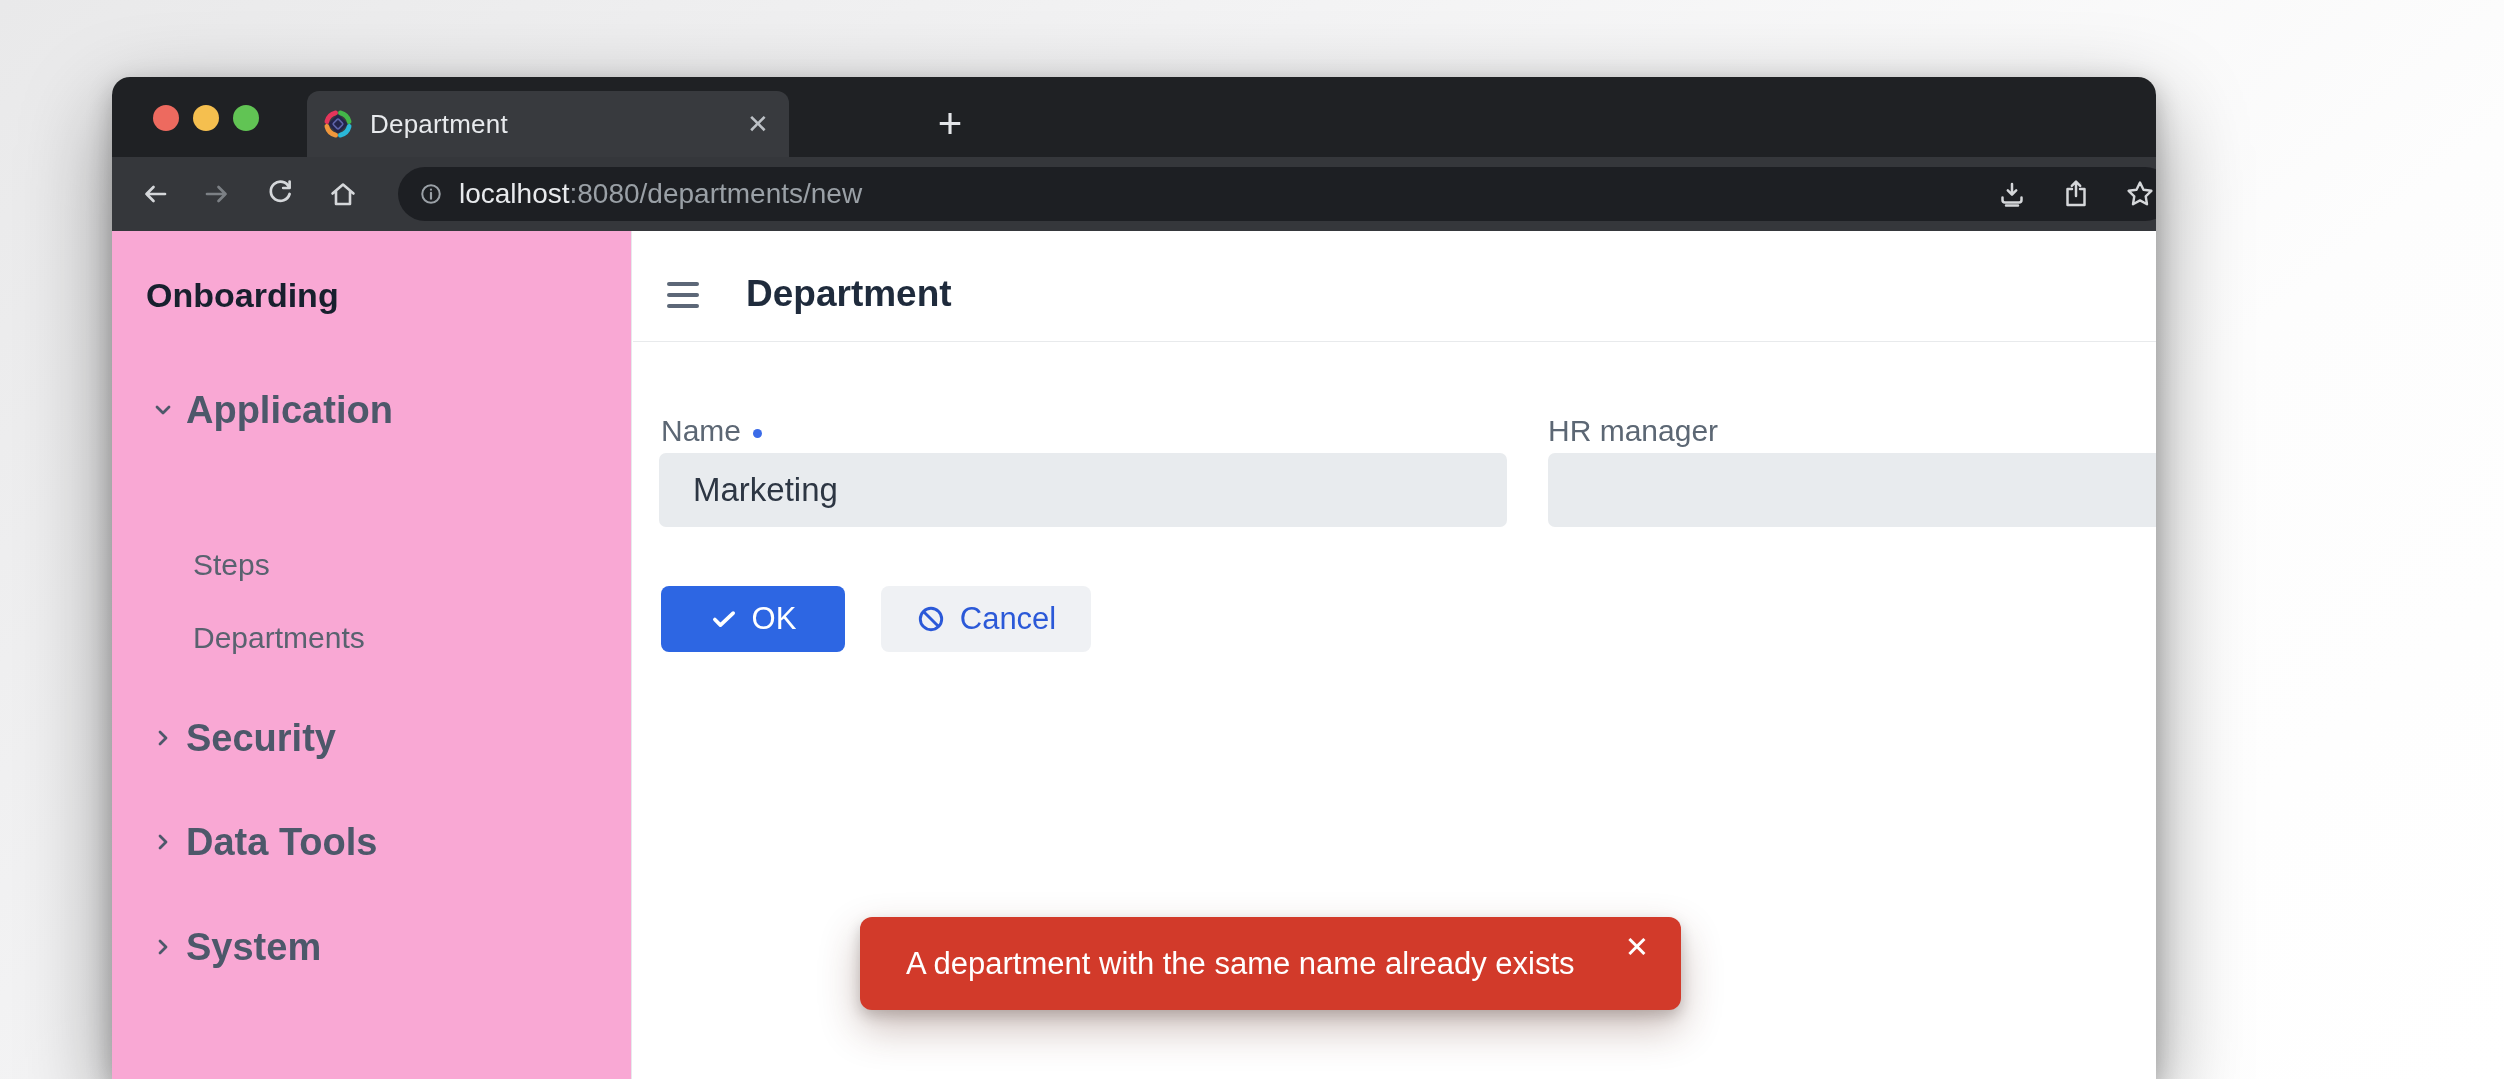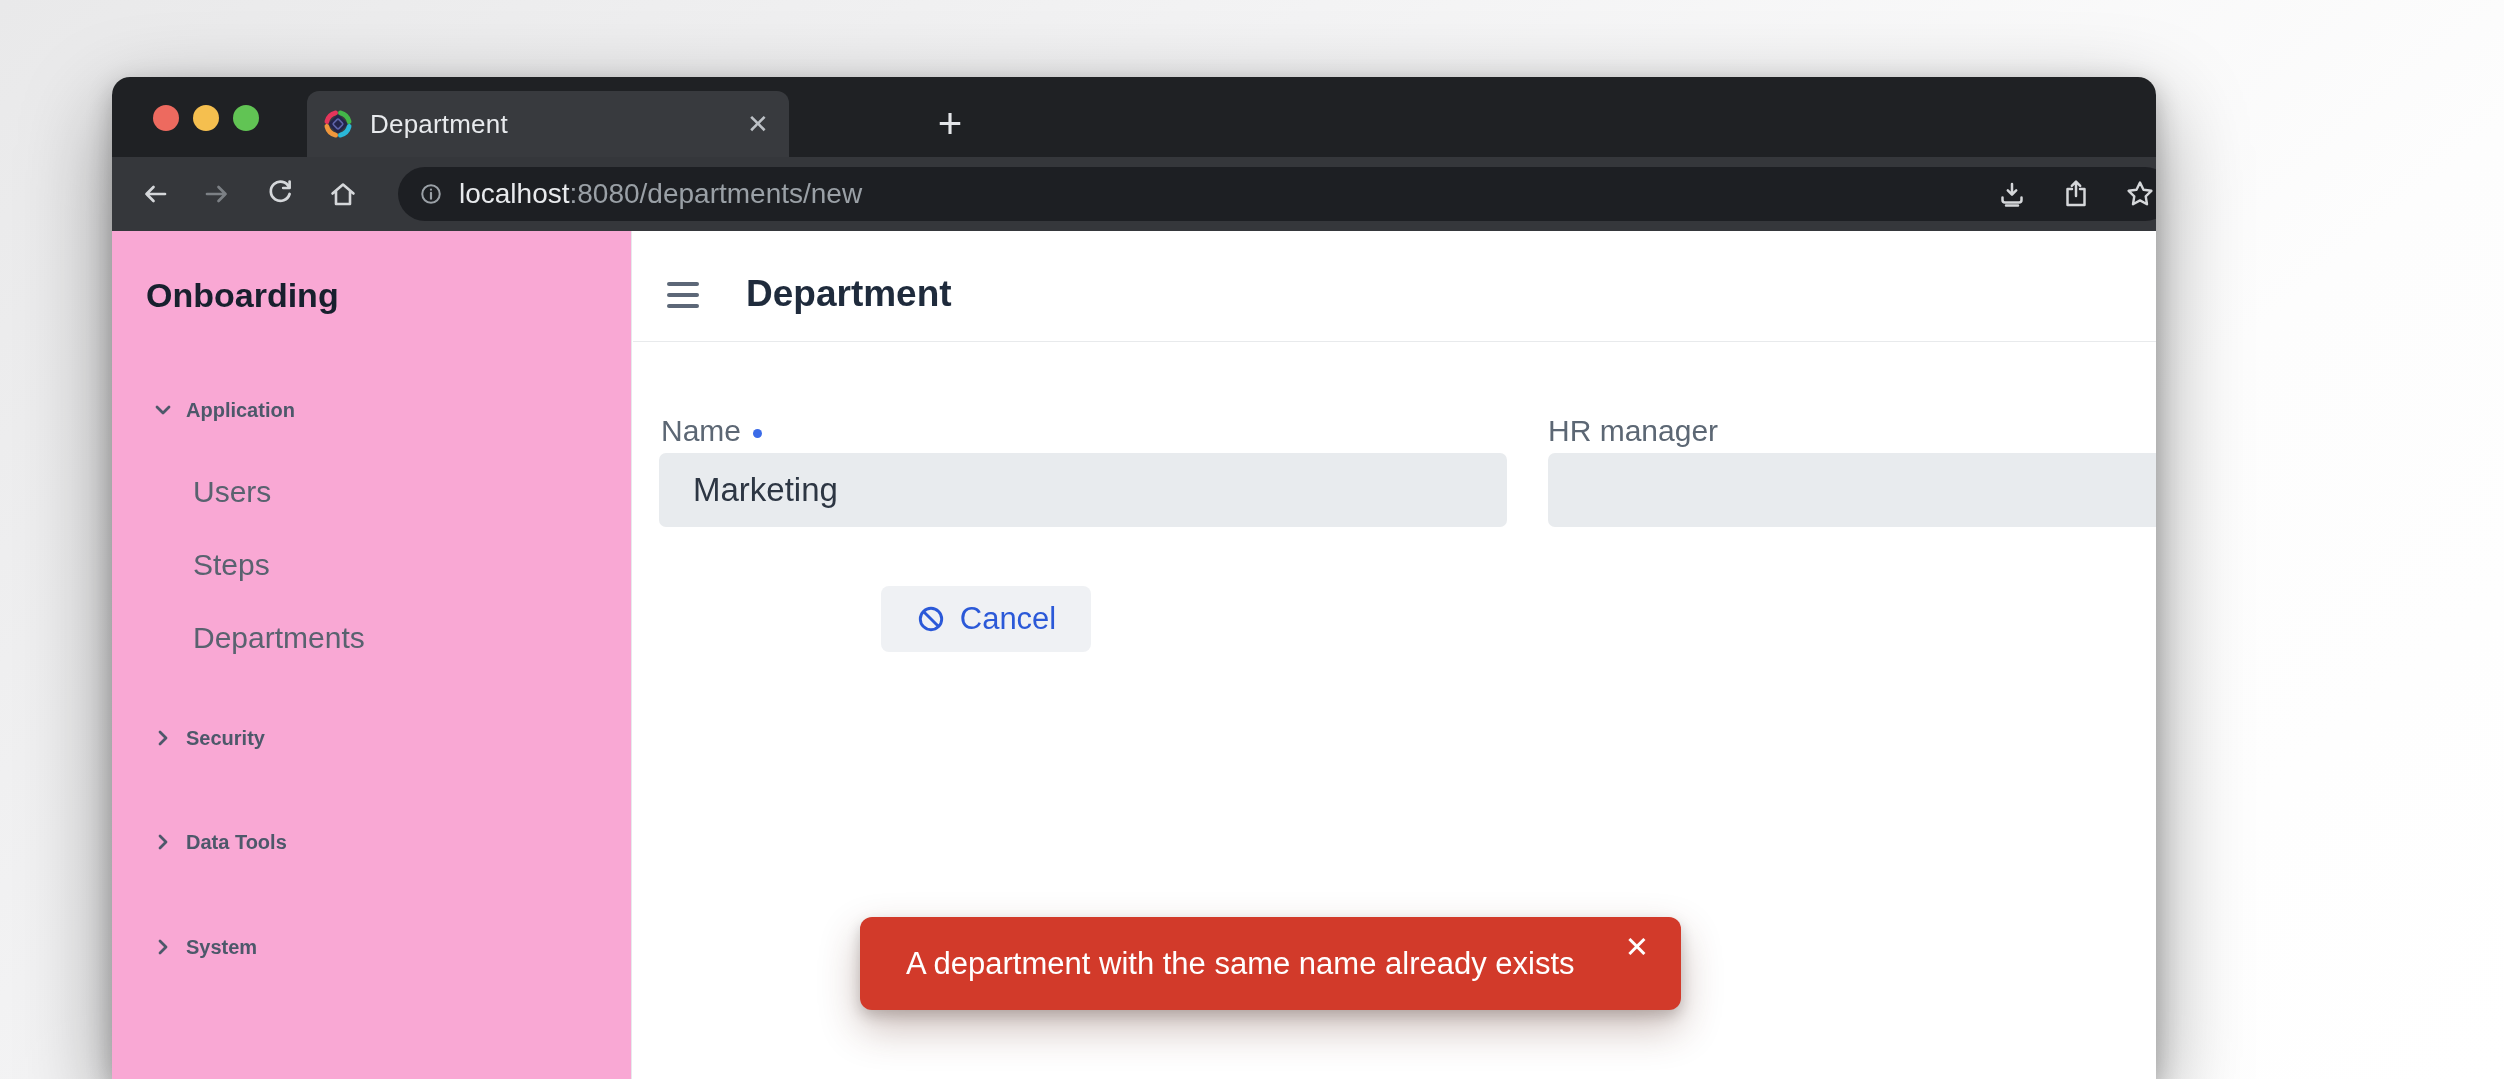--- a/index.html
+++ b/index.html
@@ -46,21 +46,21 @@
 
   
   .content { position:absolute; top:154px; left:0; right:0; bottom:0; background:#ffffff; }
 
   .sidebar { position:absolute; left:0; top:0; bottom:0; width:520px;
     background:#f9a8d4; border-right:1px solid #e7e9ec; }
   .side-title { position:absolute; left:34px; top:44px; height:40px; line-height:40px;
     font-size:34px; font-weight:600; color:#18202e; }
   .nav-row { position:absolute; left:0; right:0; height:40px; display:flex; align-items:center; cursor:pointer; }
   .nav-row .chev { width:26px; height:26px; margin-left:38px; flex:0 0 26px; }
-  .nav-label { margin-left:10px; font-size:20px; font-weight:700; color:#4d586a; }
+  .nav-label { margin-left:10px; font-size:38px; font-weight:700; color:#4d586a; }
   .nav-sub { margin-left:81px; font-size:30px; font-weight:400; color:#59626f; }
 
   .main { position:absolute; left:521px; top:0; right:0; bottom:0; background:#fff; }
   .hamburger { position:absolute; left:32px; top:47px; width:36px; height:34px; background:none;
     border:none; cursor:pointer; display:flex; flex-direction:column; justify-content:center; gap:7px; padding:2px;}
   .hamburger span { display:block; height:4px; border-radius:2px; background:#5c6777; }
   .page-title { position:absolute; left:113px; top:42px; font-size:37px; font-weight:600; color:#1f2b3c; }
   .divider { position:absolute; left:0; right:0; top:110px; height:1px; background:#e8eaec; }
 
   .field-label { position:absolute; top:182px; height:36px; display:flex; align-items:center;
@@ -205,23 +205,20 @@
     <aside class="sidebar">
       <div class="side-title">Onboarding</div>
 
       <div class="nav-row" style="top:159px">
         <span class="chev">
           <svg viewBox="0 0 26 26">
               <path d="M7 10l6 6 6-6" fill="none" stroke="#4d586a" stroke-width="2.8" stroke-linecap="round" stroke-linejoin="round"></path>
             </svg>
         </span>
         <span class="nav-label">Application</span>
-      </div>
-      <div class="nav-row" style="top:241px">
-        <span class="nav-sub">Users</span>
       </div>
       <div class="nav-row" style="top:314px">
         <span class="nav-sub">Steps</span>
       </div>
       <div class="nav-row" style="top:387px">
         <span class="nav-sub">Departments</span>
       </div>
 
       <div class="nav-row" style="top:487px">
         <span class="chev">
@@ -278,20 +275,26 @@
               </span>
           </button>
           <button class="inner-btn">
             <svg viewBox="0 0 28 28" width="30" height="30">
                 <path d="M7.5 7.5 20.5 20.5M20.5 7.5 7.5 20.5" stroke="#2e5fd9" stroke-width="4.4" stroke-linecap="round"></path>
               </svg>
           </button>
         </div>
       </div>
 
+      <button class="btn-ok">
+        <svg viewBox="0 0 26 26" width="28" height="28">
+            <path d="M4.5 13.5l5.2 5.2L21.5 7.5" fill="none" stroke="#ffffff" stroke-width="3.4" stroke-linecap="round" stroke-linejoin="round"></path>
+          </svg>
+        <span>OK</span>
+      </button>
       <button class="btn-cancel">
         <svg viewBox="0 0 28 28" width="30" height="30">
             <circle cx="14" cy="14" r="10" fill="none" stroke="#2b59d8" stroke-width="2.7"></circle>
             <path d="M7.2 7.2 20.8 20.8" stroke="#2b59d8" stroke-width="2.7" stroke-linecap="round"></path>
           </svg>
         <span>Cancel</span>
       </button>
 
       <div class="toast">
         <span class="toast-msg">A department with the same name already exists</span>

